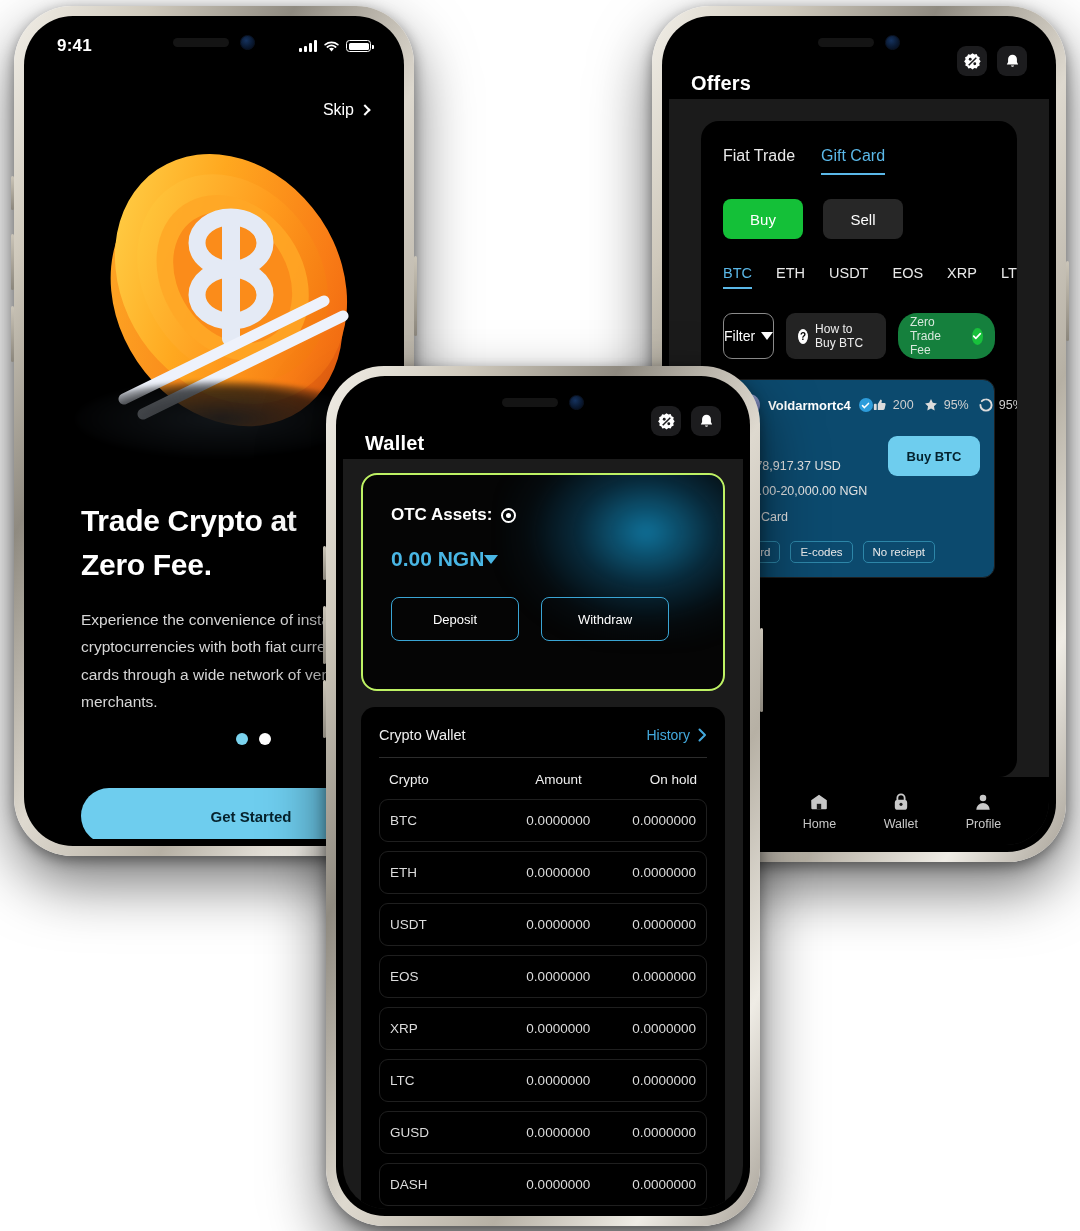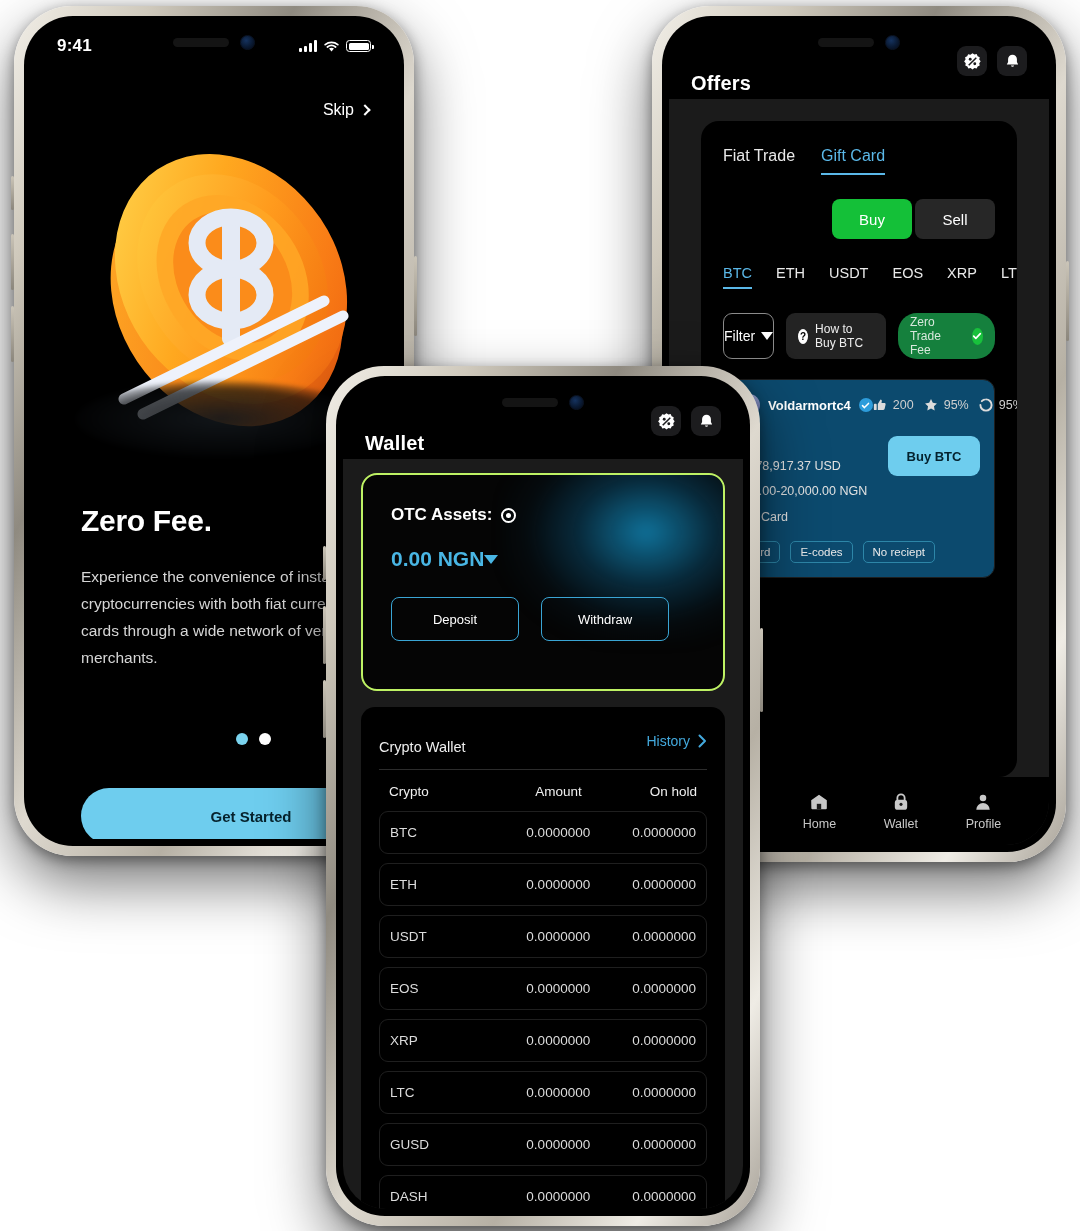--- a/index.html
+++ b/index.html
@@ -117,21 +117,21 @@
     background:#1b1b1b;
   }
   .offers-card {
     position:absolute; left:32px; right:32px; top:22px; bottom:68px;
     background:#000; border-radius:18px; padding: 26px 22px 0 22px; overflow:hidden;
   }
   .seg-tabs { display:flex; gap:26px; }
   .seg-tab { font-size:16px; color:#e9e9e9; font-weight:500; padding-bottom:8px; }
   .seg-tab.active { color:#5bb8e8; border-bottom:2.5px solid #5bb8e8; }
 
-  .bs-row { display:flex; gap:3px; margin-top:24px;justify-content:flex-end; }
+  .bs-row { display:flex; gap:20px; margin-top:24px; }
   .bs-btn {
     width:80px; height:40px; border-radius:8px; display:flex; align-items:center; justify-content:center;
     font-size:15px; font-weight:500; color:#fff;
   }
   .bs-btn.buy { background:#14c038; }
   .bs-btn.sell { background:#272727; }
 
   .coin-tabs { display:flex; gap:24px; margin-top:26px; }
   .coin-tab { font-size:14.5px; color:#eaeaea; padding-bottom:6px; }
   .coin-tab.active { color:#5bb8e8; border-bottom:2.5px solid #5bb8e8; }
@@ -201,21 +201,21 @@
   .otc-amt { margin-top:22px; color:#49b6e4; font-size:21px; font-weight:700; display:flex; align-items:center; gap:0; }
   .caret-cyan { width:0;height:0;border-left:7px solid transparent;border-right:7px solid transparent;border-top:9px solid #49b6e4; }
   .otc-actions { display:flex; gap:22px; margin-top:26px; }
   .otc-btn {
     width:128px; height:44px; border:1px solid #3aa5d4; border-radius:8px;
     display:flex; align-items:center; justify-content:center; color:#fff; font-size:13px;
   }
 
   .cw-card { margin-top:16px; background:#000; border-radius:14px; padding: 20px 18px 18px 18px; }
   .cw-head { display:flex; align-items:center; justify-content:space-between; }
-  .cw-title { color:#efefef; font-size:14.5px; font-weight:500;margin-top:12px; }
+  .cw-title { color:#efefef; font-size:14.5px; font-weight:500; }
   .cw-history { color:#43a9dd; font-size:14px; display:flex; align-items:center; gap:8px; }
   .cw-rule { height:1px; background:#2c2c2c; margin: 14px 0 4px 0; }
   .cw-cols { display:flex; padding: 10px 10px 12px 10px; color:#efefef; font-size:13.5px; }
   .c1 { width:38%; } .c2 { width:34%; text-align:center; } .c3 { width:28%; text-align:right; }
   .cw-row {
     display:flex; align-items:center; border:1px solid #1f1f1f; border-radius:9px;
     padding: 13px 10px; margin-bottom: 9px; color:#dcdcdc; font-size:13.5px;
   }
 </style>
 </head>
@@ -295,20 +295,21 @@
                 </g>
               </g>
               <g stroke="#eef2fb" stroke-width="11" stroke-linecap="round">
                 <line x1="93" y1="268" x2="293" y2="170"></line>
                 <line x1="112" y1="283" x2="312" y2="185"></line>
               </g>
             </svg>
           </div>
 
           <div class="onb-copy">
+            <div class="onb-title">Trade Crypto at</div>
             <div class="onb-title">Zero Fee.</div>
             <div class="onb-body">Experience the convenience of instant trading cryptocurrencies with both fiat currency and gift cards through a wide network of verified merchants.</div>
           </div>
 
           <div class="dots">
             <span class="dot on"></span>
             <span class="dot off"></span>
           </div>
 
           <div class="cta">

